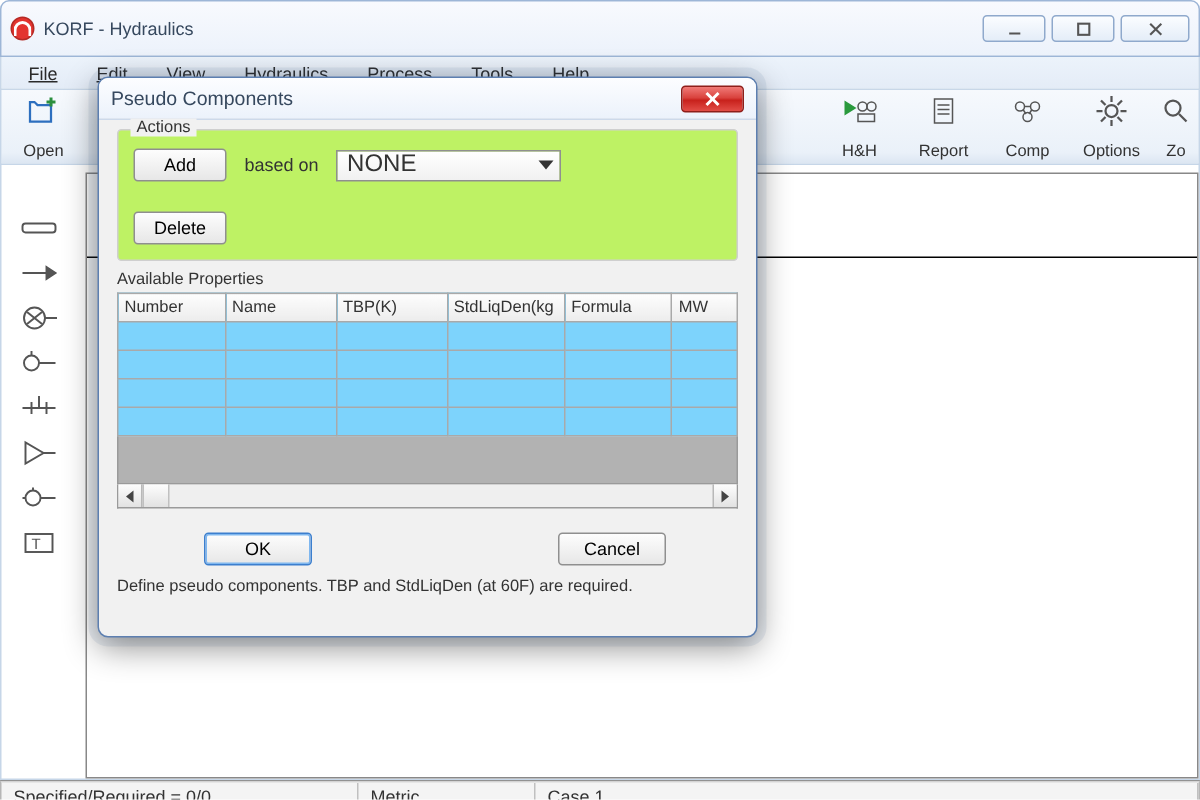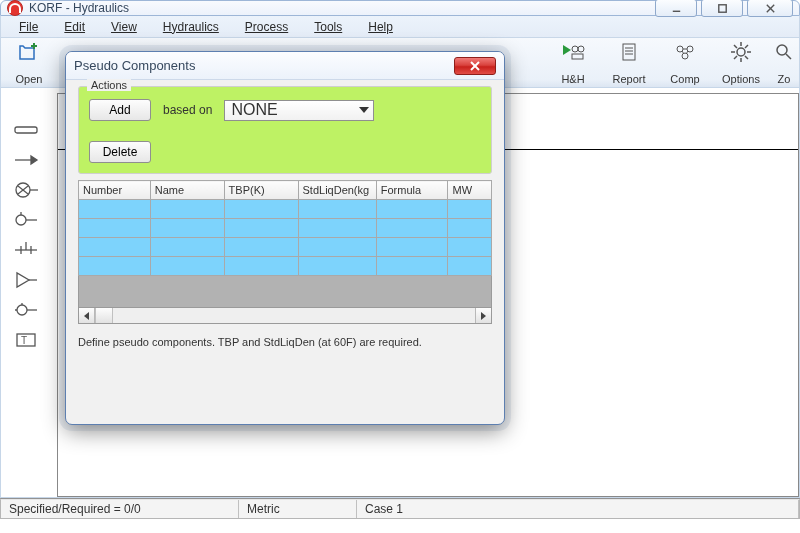--- a/index.html
+++ b/index.html
@@ -10,21 +10,21 @@
     background: #fff;
     width: 800px;
     height: 533px;
     overflow: hidden;
     position: relative;
     color: #333;
   }
 
   
   .titlebar {
-    height: 16px;
+    height: 38px;
     background: linear-gradient(#f8fafe, #ecf2fb);
     border: 1px solid #9db6d7;
     border-radius: 6px 6px 0 0;
     display: flex;
     align-items: center;
     padding: 0 6px;
   }
   .titlebar .appicon {
     width: 16px; height: 16px;
     background: #e3342f;
@@ -475,20 +475,21 @@
       <span>based on</span>
       <div class="combo">
         <span>NONE</span>
         <span class="arrow"></span>
       </div>
     </div>
     <button class="btn">Delete</button>
   </div>
 
   <div class="avail">
+    <div class="label">Available Properties</div>
     <div class="grid">
       <table class="gridtable">
         <colgroup>
           <col style="width:66px">
             <col style="width:68px">
             <col style="width:68px">
             <col style="width:72px">
             <col style="width:66px">
             <col style="width:40px">
         </colgroup>
@@ -541,15 +542,22 @@
             <div class="tri l"></div>
           </div>
         <div class="hthumb"></div>
         <div class="hsbtn">
             <div class="tri r"></div>
           </div>
       </div>
     </div>
   </div>
 
+  <div class="dlg-buttons">
+    <div style="width:28px"></div>
+    <button class="btn primary">OK</button>
+    <div style="flex:1"></div>
+    <button class="btn">Cancel</button>
+    <div style="width:18px"></div>
+  </div>
 
   <div class="dlg-hint">Define pseudo components. TBP and StdLiqDen (at 60F) are required.</div>
 </div>
 
 </body></html>

